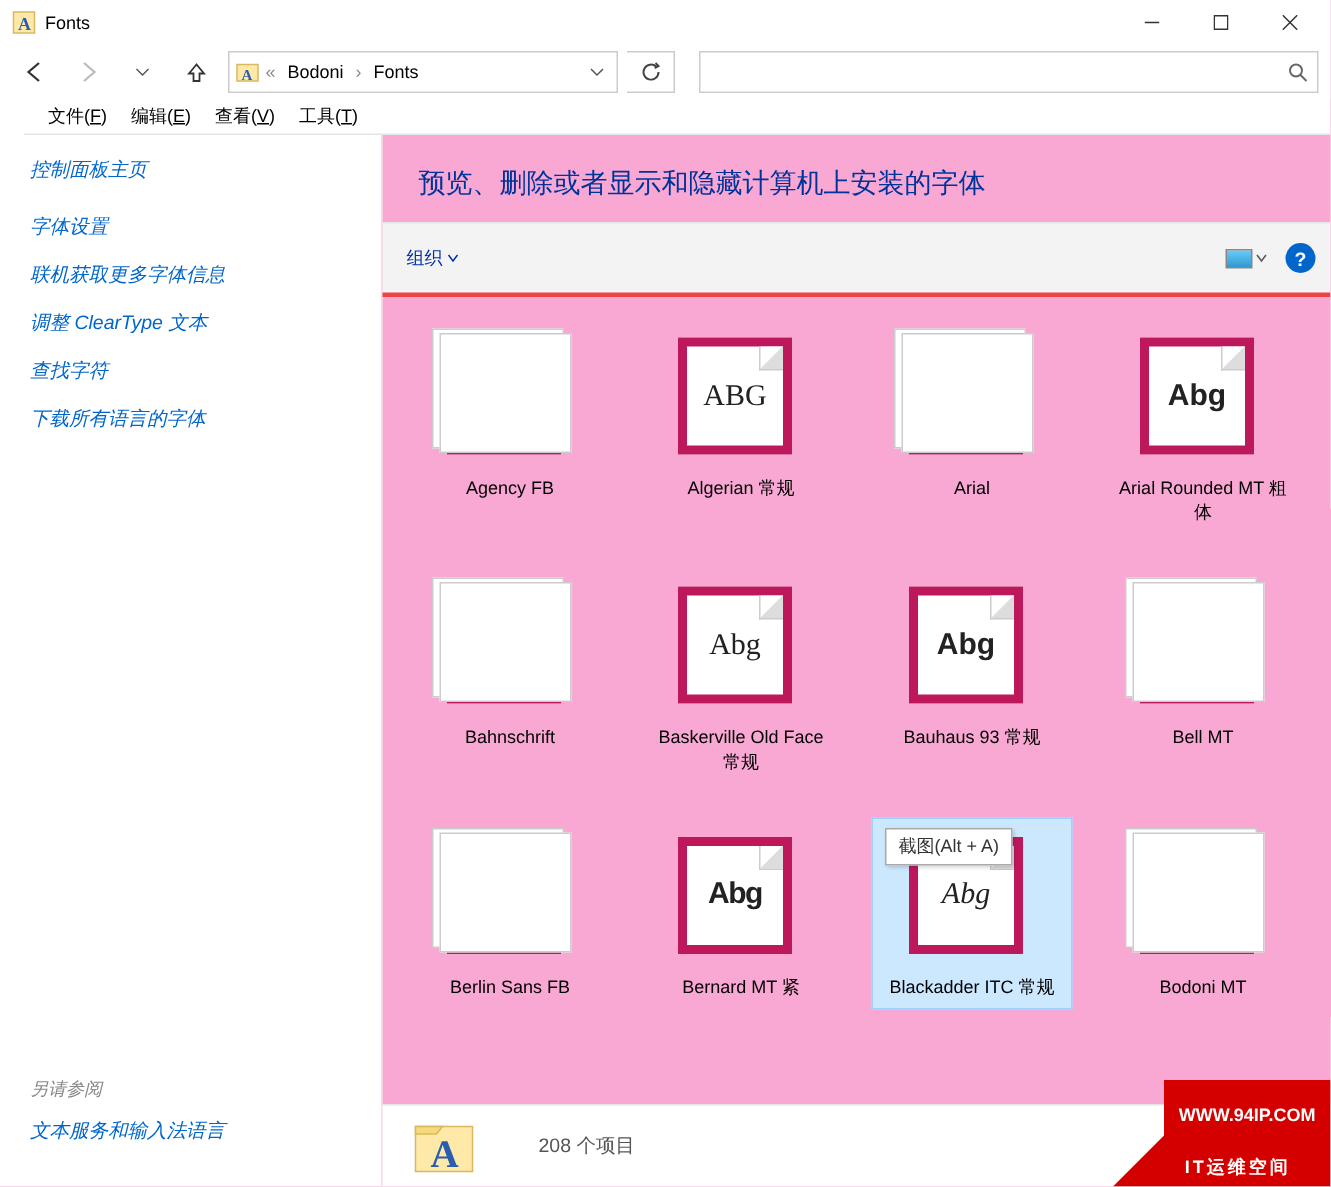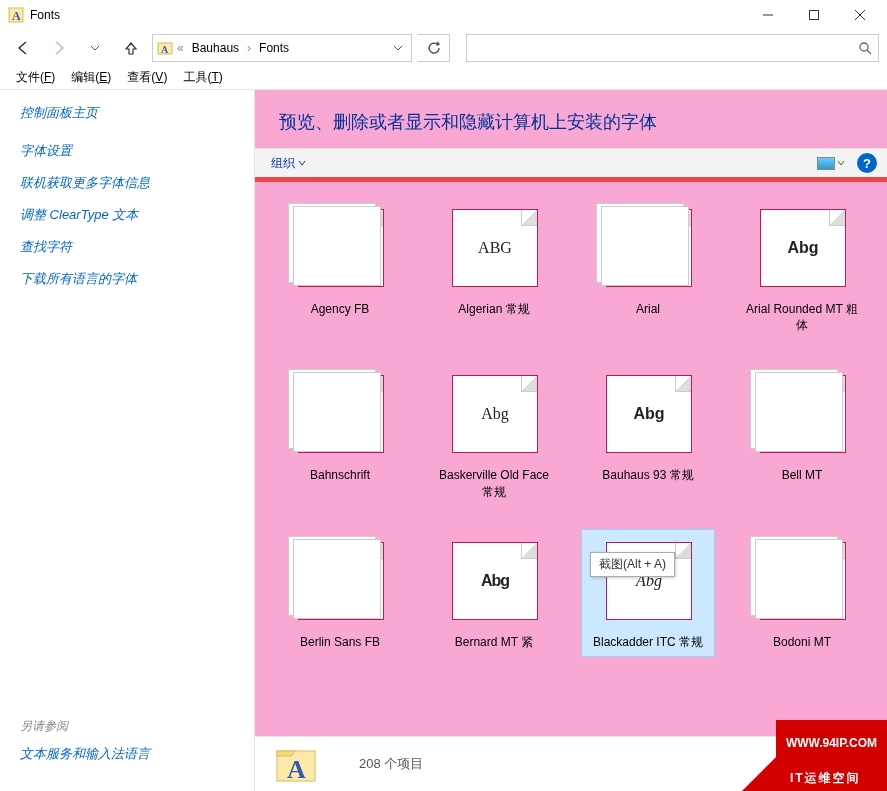--- a/index.html
+++ b/index.html
@@ -20,50 +20,50 @@
 .addressbar .small-icon { width: 16px; height: 16px; }
 .addressbar .crumb-sep { color: #888; padding: 0 2px; }
 .addressbar .crumb { padding: 2px 4px; color: #000; }
 .addr-drop { width: 18px; display: flex; justify-content: center; color: #666; }
 .refresh-btn { width: 32px; height: 28px; border: 1px solid #ccc; border-left: none; display: flex; align-items: center; justify-content: center; color: #444; }
 .searchbox { flex: 1; height: 28px; border: 1px solid #ccc; display: flex; align-items: center; padding: 0 6px; margin-left: 10px; }
 .searchbox input { flex: 1; border: none; outline: none; font-size: 12px; }
 .searchbox .sicon { color: #666; }
 
 
-.menubar { height: 24px; display: flex; align-items: center; padding: 0 10px; gap: 4px; border-bottom: 1px solid #e5e5e5; }
+.menubar { height: 24px; display: flex; align-items: center; padding: 0 10px; gap: 4px; border-bottom: 1px solid #e5e5e5; margin-left: 16px; }
 .menubar .menu-item { padding: 3px 6px; color: #000; }
 .menubar .menu-item u { text-decoration: underline; }
 
 
 .main { display: flex; height: calc(791px - 30px - 36px - 24px); }
 
 
 .sidebar { width: 255px; padding: 14px 20px; border-right: 1px solid #e5e5e5; display: flex; flex-direction: column; font-style: italic; }
 .sidebar .home-link { color: #0066cc; margin-bottom: 20px; font-size: 13px; }
 .sidebar .side-link { color: #0066cc; margin-bottom: 14px; font-size: 13px; }
 .sidebar .spacer { flex: 1; }
 .sidebar .see-also-hdr { color: #888; font-size: 12px; margin-bottom: 10px; }
 
 
 .content { flex: 1; display: flex; flex-direction: column; background: #f9a8d4; position: relative; }
 .content-header { padding: 20px 24px 14px; color: #003399; font-size: 18px; }
-.toolbar { height: 34px; background: #f3f3f3; display: flex; align-items: center; padding: 0 10px; border-top: 1px solid #e5e5e5; border-bottom: 5px solid #ef4444; }
+.toolbar { height: 50px; background: #f3f3f3; display: flex; align-items: center; padding: 0 10px; border-top: 1px solid #e5e5e5; border-bottom: 3px solid #ef4444; }
 .toolbar .org-btn { color: #0033aa; padding: 4px 6px; display: flex; align-items: center; gap: 3px; }
 .toolbar .tspacer { flex: 1; }
 .toolbar .view-drop { display: flex; align-items: center; gap: 2px; padding: 2px 4px; }
 .view-thumb { width: 18px; height: 13px; background: linear-gradient(#6cf,#39c); border: 1px solid #888; }
 .toolbar .help-btn { width: 20px; height: 20px; border-radius: 50%; background: #0066cc; color: #fff; display: flex; align-items: center; justify-content: center; font-weight: bold; margin-left: 8px; font-size: 13px; }
 
 .grid-wrap { flex: 1; overflow: auto; padding: 14px 18px 50px; }
 .font-grid { display: grid; grid-template-columns: repeat(4, 1fr); gap: 22px 20px; }
 .font-item { display: flex; flex-direction: column; align-items: center; padding: 6px; border: 1px solid transparent; }
 .font-item.selected { background: #cce8ff; border: 1px solid #99d1ff; }
 .font-preview { width: 104px; height: 92px; position: relative; }
-.font-preview .page { position: absolute; background: #fff; border: 1px solid #be185d; width: 86px; height: 78px; top: 6px; left: 10px; display: flex; align-items: center; justify-content: center; font-size: 16px; color: #222; }
+.font-preview .page { position: absolute; background: #fff; border: 6px solid #be185d; width: 76px; height: 78px; top: 6px; left: 10px; display: flex; align-items: center; justify-content: center; font-size: 20px; color: #222; }
 .font-preview.stacked::before, .font-preview.stacked::after { content: ""; position: absolute; border: 1px solid #ccc; background: #fff; width: 86px; height: 78px; }
 .font-preview.stacked::before { top: 0; left: 0; }
 .font-preview.stacked::after { top: 3px; left: 5px; }
 .font-preview .page .fold { position: absolute; top: 0; right: 0; width: 16px; height: 16px; background: linear-gradient(135deg, #fff 48%, #ddd 50%); border-left: 1px solid #ccc; border-bottom: 1px solid #ccc; }
 .font-label { text-align: center; font-size: 12px; color: #000; margin-top: 6px; line-height: 1.35; max-width: 130px; }
 
 
 .tooltip { position: absolute; background: #fff; border: 1px solid #aaa; padding: 3px 8px; font-size: 12px; color: #333; box-shadow: 1px 1px 3px rgba(0,0,0,.2); }
 
 
@@ -138,21 +138,21 @@
     </div>
 
   <div class="addressbar">
     <span class="small-icon">
       <svg width="16" height="16">
           <rect x="1" y="3" width="14" height="11" fill="#ffe9a8" stroke="#d9b85f"></rect>
           <text x="4" y="13" font-size="10" font-family="serif" fill="#2a5db0" font-weight="bold">A</text>
         </svg>
     </span>
     <span class="crumb-sep">«</span>
-    <span class="crumb">Bauhaus</span>
+    <span class="crumb">Bodoni</span>
     <span class="crumb-sep">›</span>
     <span class="crumb">Fonts</span>
     <span style="flex:1"></span>
     <span class="addr-drop">
         <svg width="10" height="10">
           <path d="M1 3 L5 7 L9 3" fill="none" stroke="#555" stroke-width="1"></path>
         </svg>
       </span>
   </div>
   <div class="refresh-btn">

